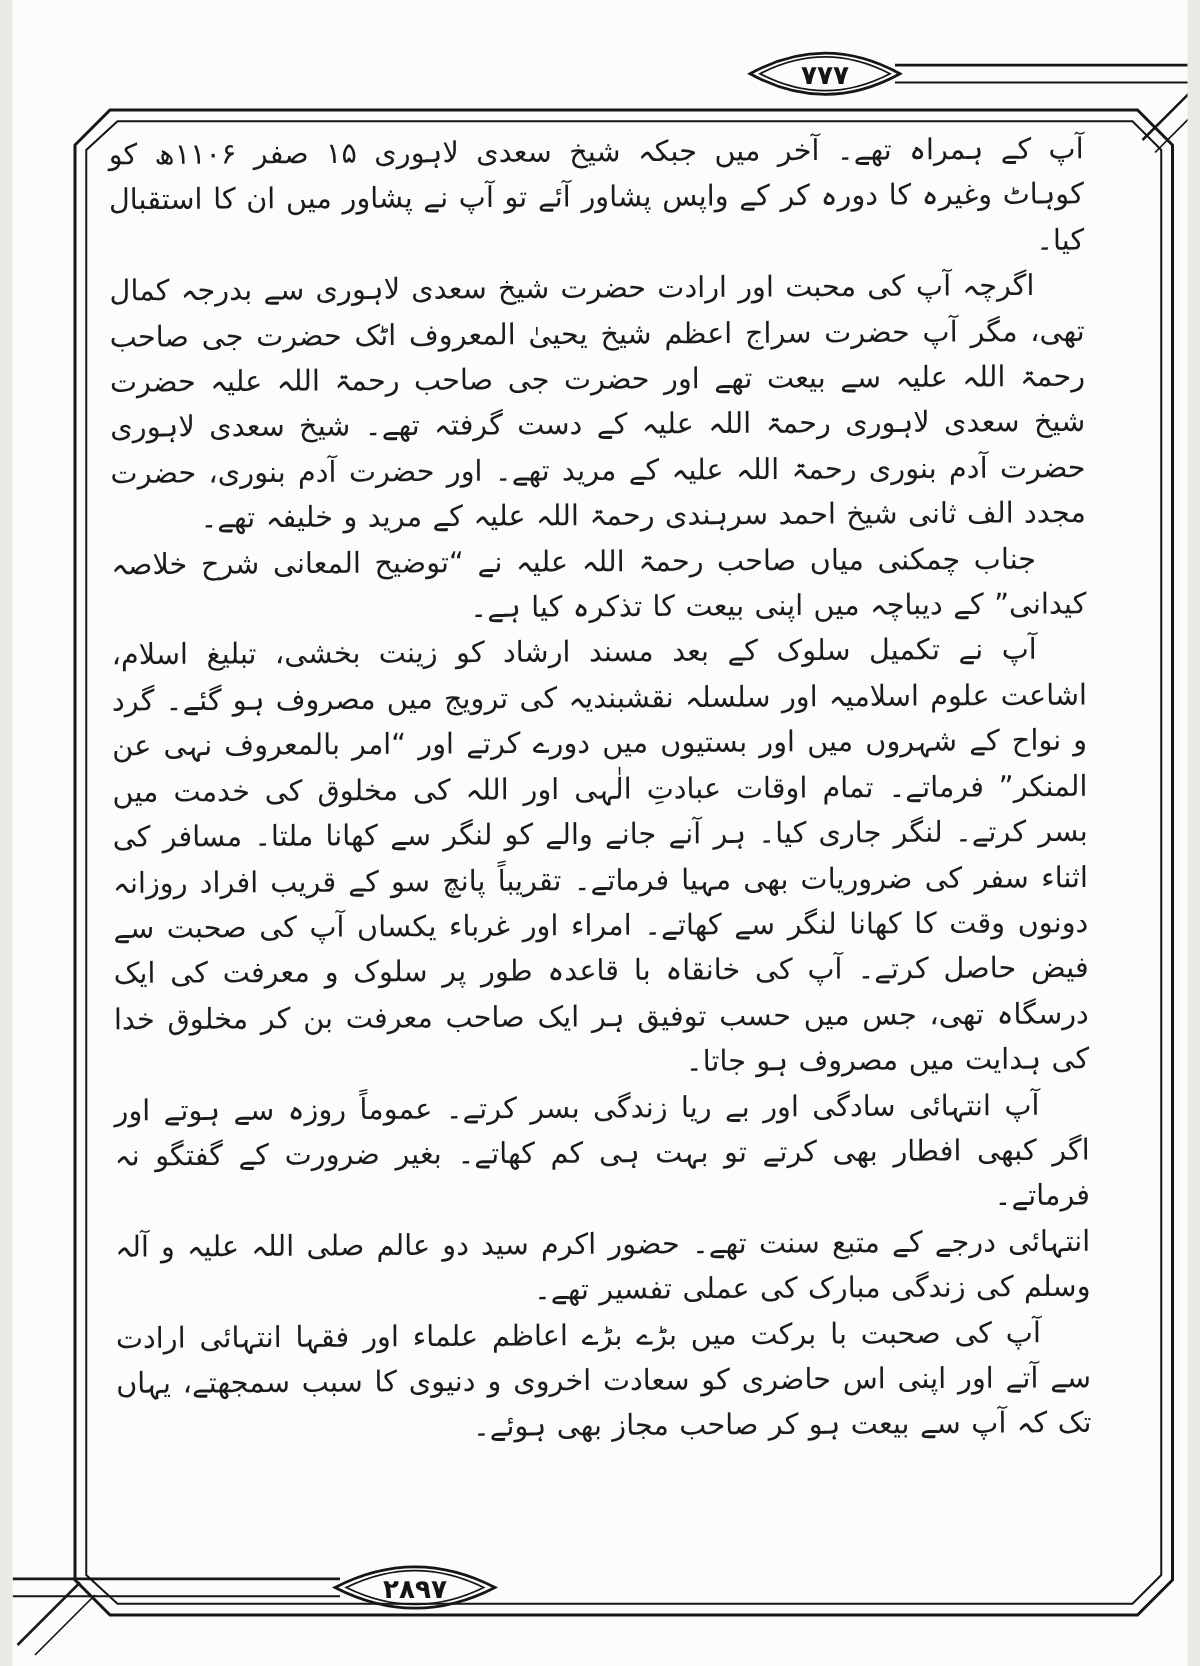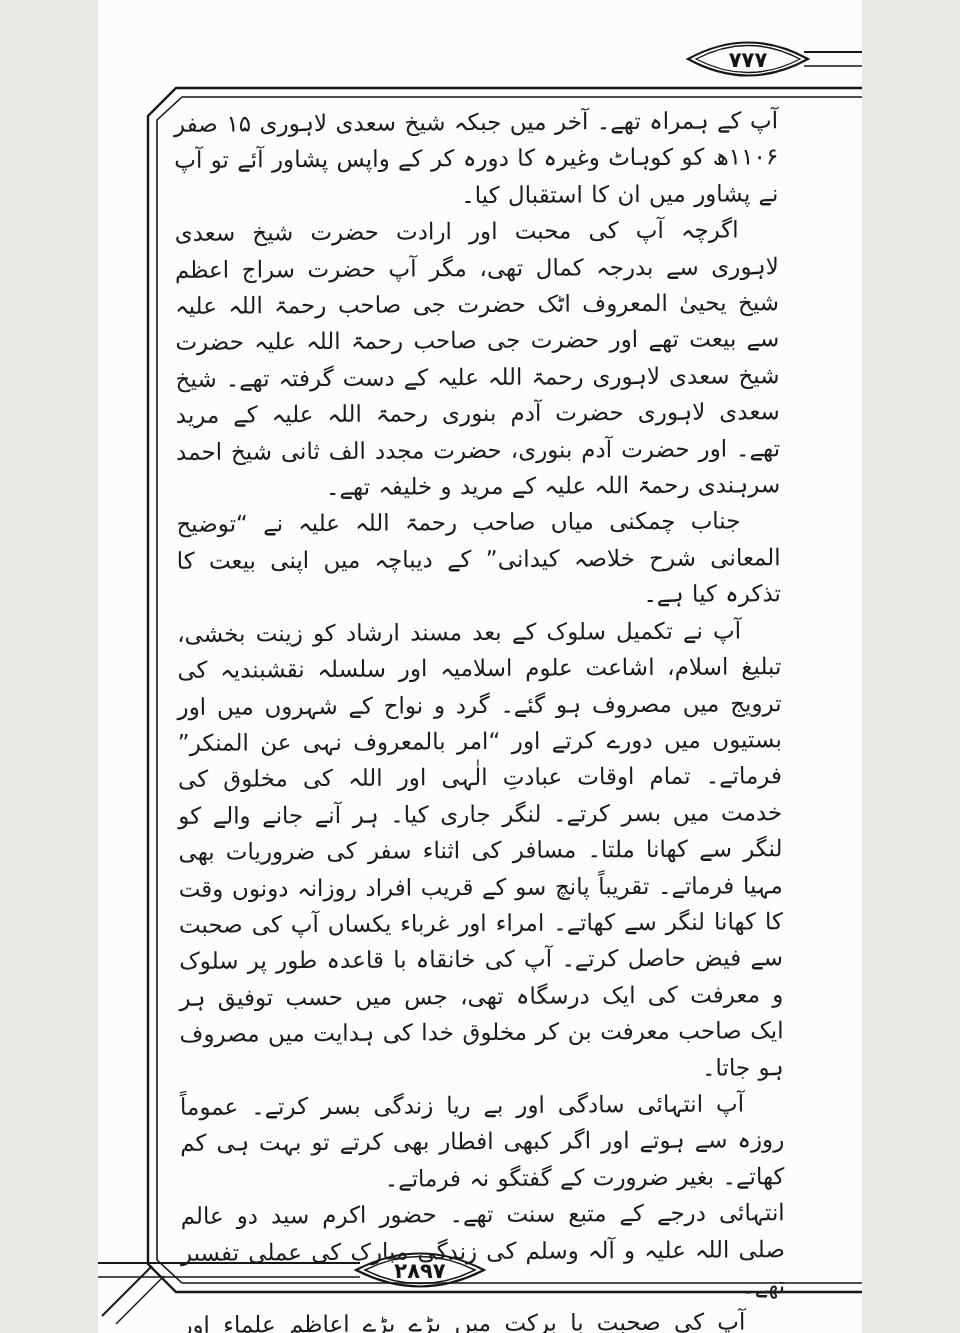--- a/index.html
+++ b/index.html
@@ -1,20 +1,20 @@
 <!DOCTYPE html>
 <html lang="ur" dir="rtl"><head>
 <meta charset="utf-8">
 <style>
   html,body{
     margin:0;padding:0;background:#e9e9e5;
   }
   .page{
     position:relative;
-    width:764px;height:1333px;
+    width:940px;height:1333px;
     margin:0 auto;
     background:#fcfcfa;
     overflow:hidden;
     font-family:"DejaVu Sans",sans-serif;
   }
   .frame{
     position:absolute;left:0;top:0;width:960px;height:1333px;
     pointer-events:none;
   }
   .frame path,.frame line,.frame polygon{

